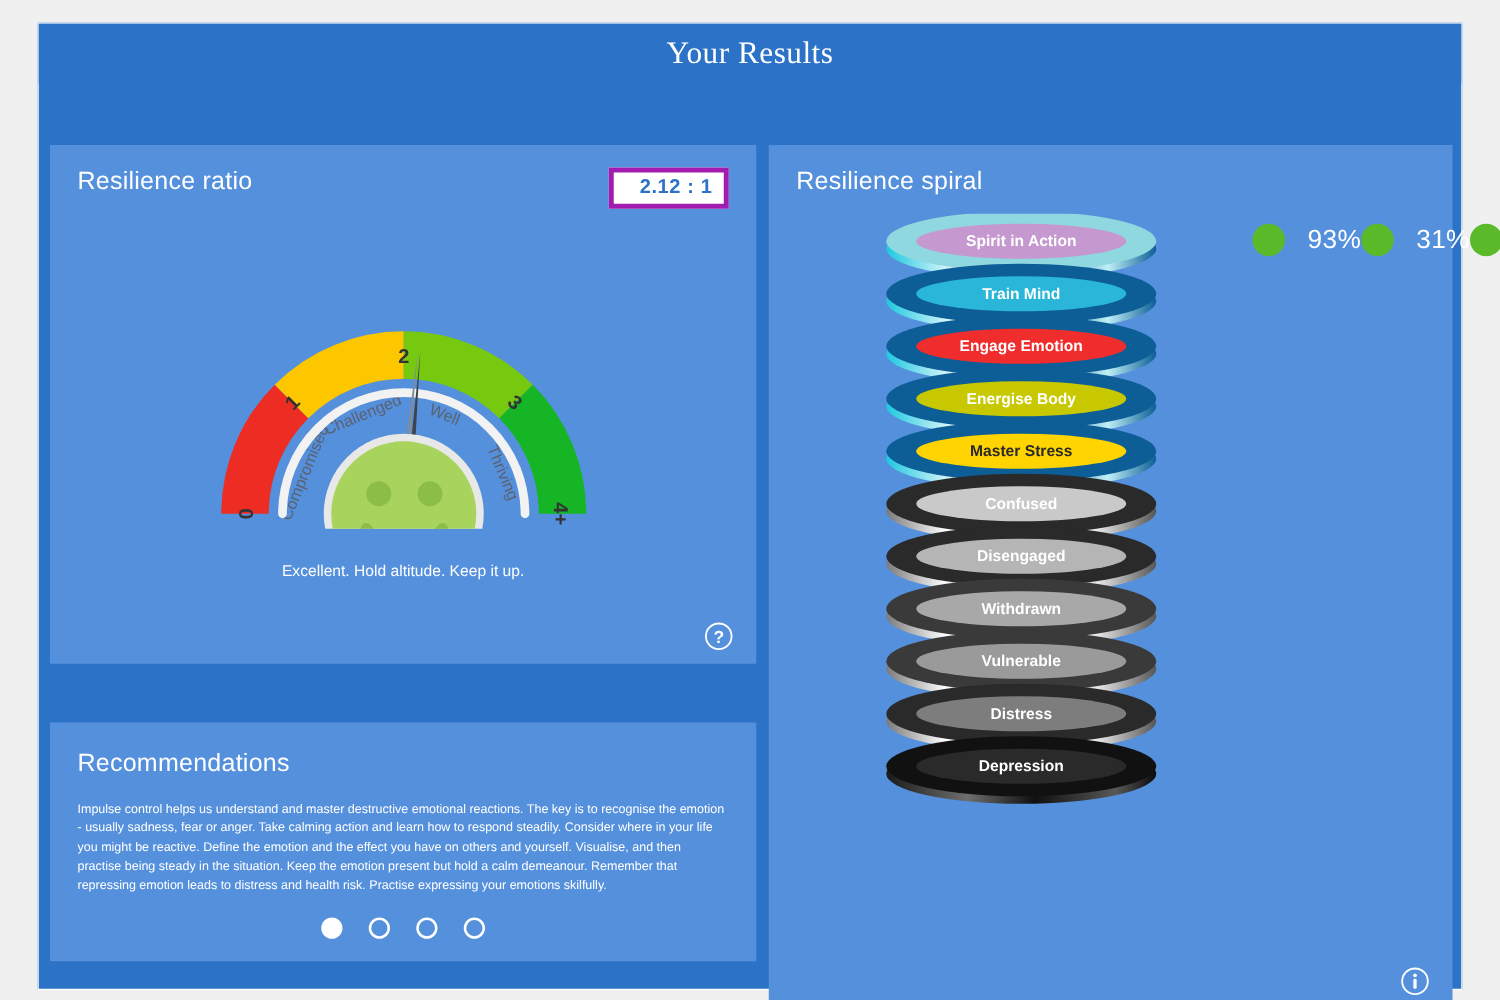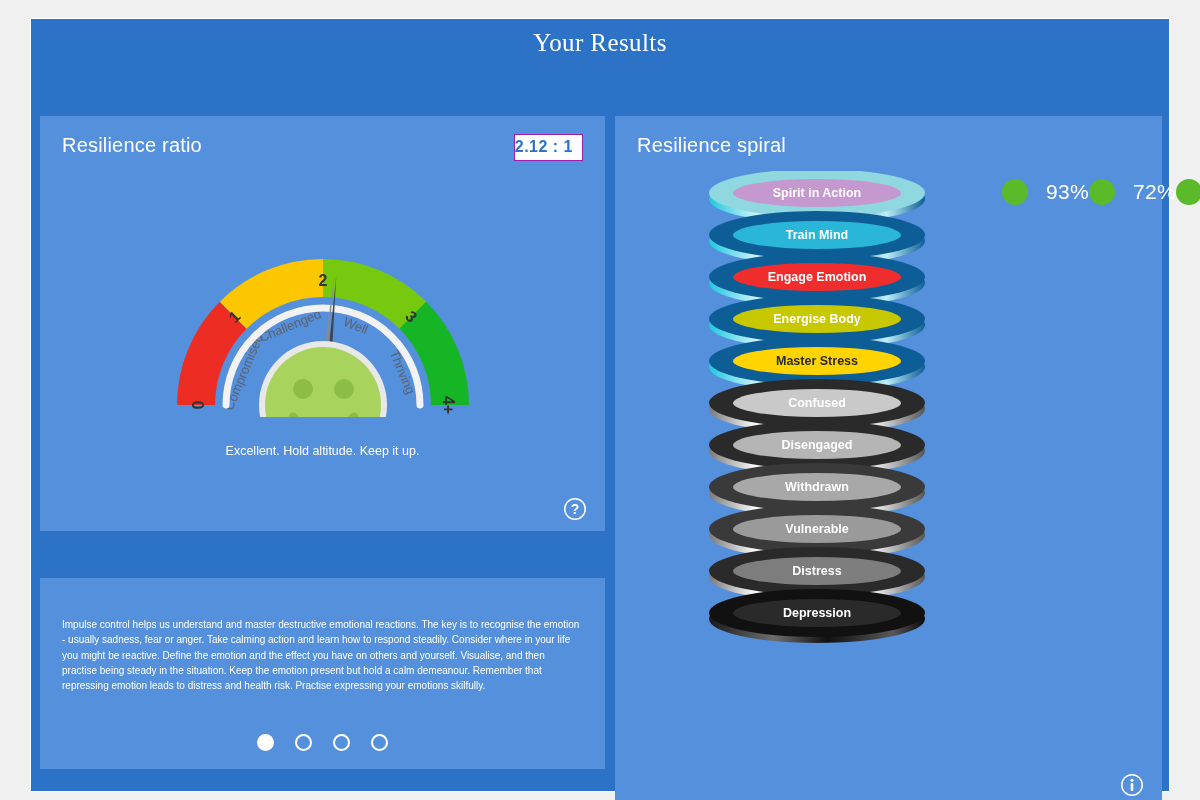--- a/index.html
+++ b/index.html
@@ -44,23 +44,23 @@
   }
   
   #panel-ratio { height: 415px; padding: 18px 22px 0 22px; }
   .panel-head { display: flex; align-items: flex-start; justify-content: space-between; }
   .panel-title {
     color: #ffffff; font-size: 20px; font-weight: 400; letter-spacing: .2px;
   }
   #ratio-badge {
     background: #ffffff; color: #2c73c8;
     font-size: 16px; font-weight: bold;
-    padding: 3px 9px 4px 0;
+    padding: 3px 9px 4px 21px;
     letter-spacing: .5px;
-    border: 1px solid #a21caf;
+    border: 4px solid #a21caf;
   }
   #gauge-wrap { position: relative; width: 100%; height: 275px; margin-top: 6px; }
   #gauge-svg { position: absolute; left: 50%; top: 0; transform: translateX(-50%); }
   #gauge-caption {
     text-align: center; color: #ffffff; font-size: 12.5px;
     margin-top: 2px;
   }
   #help-icon {
     position: absolute; right: 18px; bottom: 10px;
     width: 24px; height: 24px;
@@ -163,20 +163,21 @@
         <div id="gauge-caption">Excellent. Hold altitude. Keep it up.</div>
 
         <svg id="help-icon" viewBox="0 0 24 24">
           <circle cx="12" cy="12" r="11" fill="#ffffff"></circle>
           <circle cx="12" cy="12" r="9.5" fill="#5590dd"></circle>
           <text x="12" y="17" text-anchor="middle" font-size="14" font-weight="bold" fill="#ffffff" font-family="Liberation Sans, sans-serif">?</text>
         </svg>
       </div>
 
       <div class="panel" id="panel-recs">
+        <div class="panel-title">Recommendations</div>
         <div id="recs-body">Impulse control helps us understand and master destructive emotional reactions. The key is to recognise the emotion - usually sadness, fear or anger. Take calming action and learn how to respond steadily. Consider where in your life you might be reactive. Define the emotion and the effect you have on others and yourself. Visualise, and then practise being steady in the situation. Keep the emotion present but hold a calm demeanour. Remember that repressing emotion leads to distress and health risk. Practise expressing your emotions skilfully.</div>
         <div id="dots">
             <div class="dot active"></div>
             <div class="dot"></div>
             <div class="dot"></div>
             <div class="dot"></div>
           </div>
       </div>
 
     </div>
@@ -280,21 +281,21 @@
               </g>
           </svg>
 
           <div id="score-list">
               <div class="score-row">
                 <div class="score-dot" style="background: rgb(90, 186, 42);"></div>
                 <div class="score-val">93%</div>
               </div>
               <div class="score-row">
                 <div class="score-dot" style="background: rgb(90, 186, 42);"></div>
-                <div class="score-val">72%</div>
+                <div class="score-val">31%</div>
               </div>
               <div class="score-row">
                 <div class="score-dot" style="background: rgb(90, 186, 42);"></div>
                 <div class="score-val">80%</div>
               </div>
               <div class="score-row">
                 <div class="score-dot" style="background: rgb(79, 174, 40);"></div>
                 <div class="score-val">93%</div>
               </div>
               <div class="score-row">

